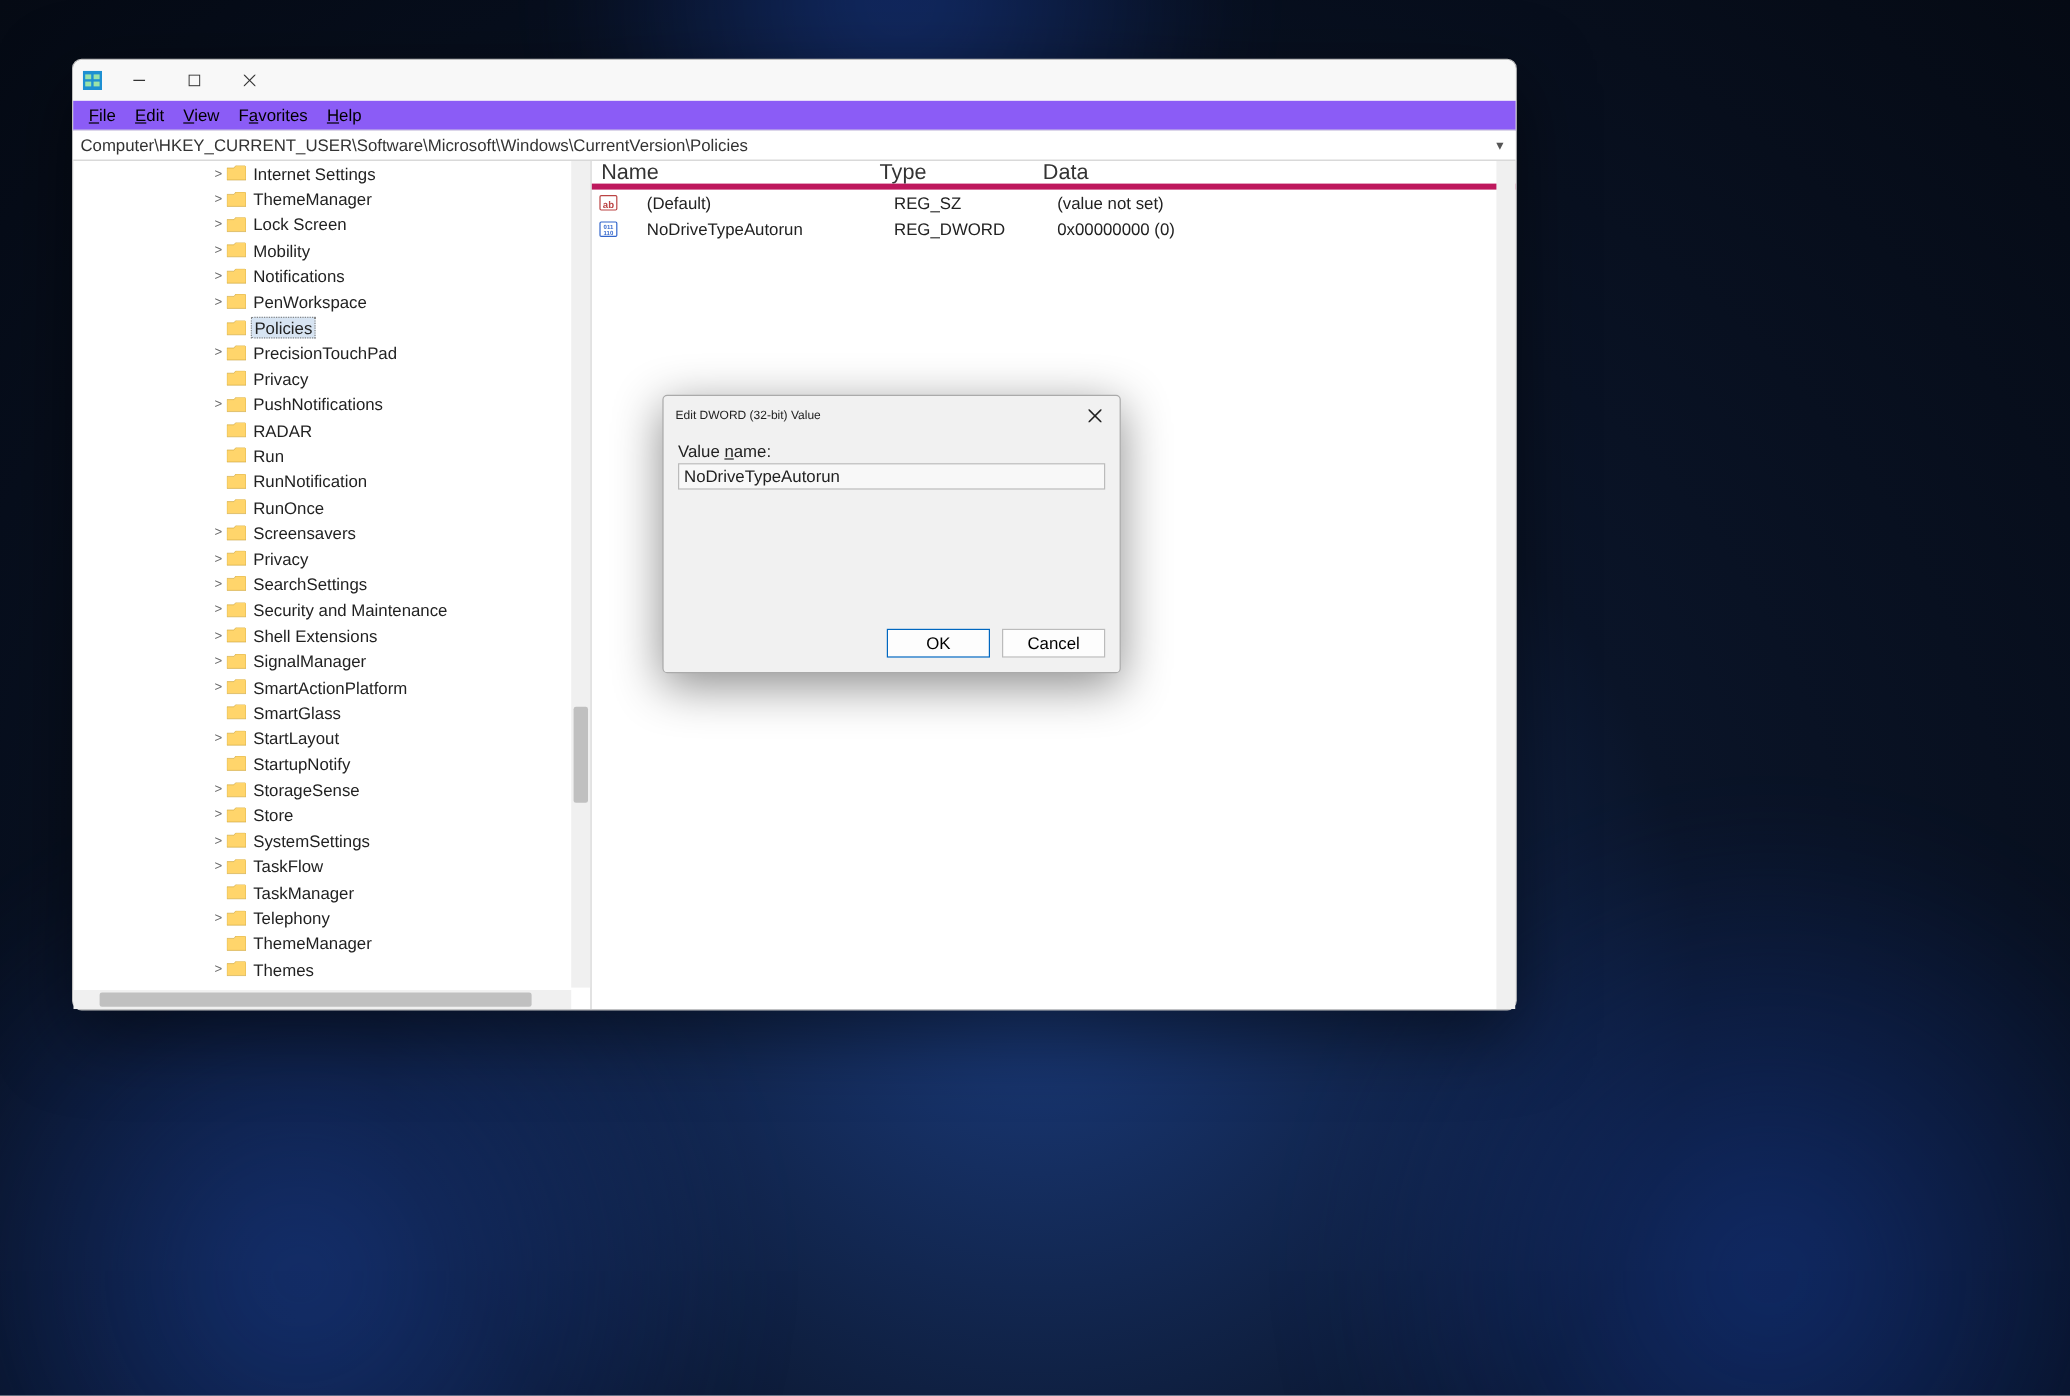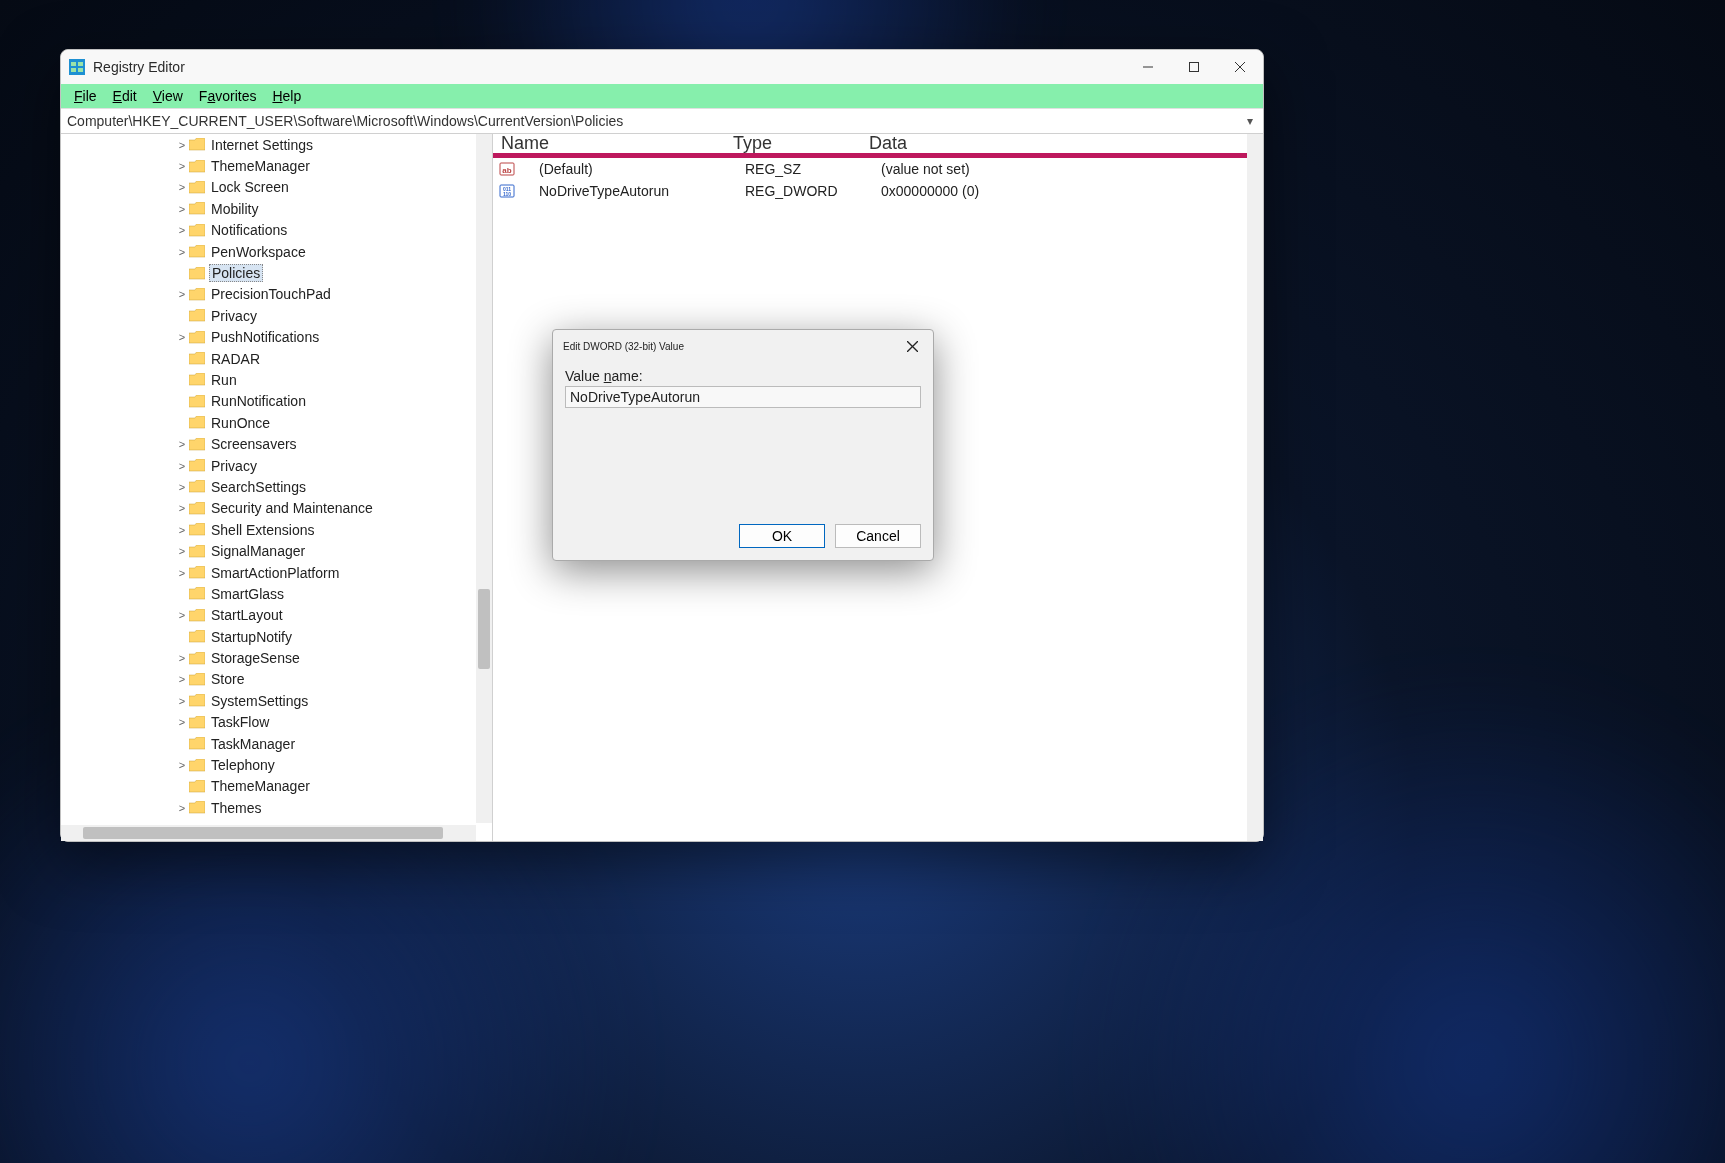--- a/index.html
+++ b/index.html
@@ -18,21 +18,21 @@
   background:#fff; border:1px solid #c0c0c0; border-radius:8px;
   box-shadow:0 20px 60px rgba(0,0,0,.5);
   display:flex; flex-direction:column;
 }
 .titlebar { height:34px; display:flex; align-items:center; padding-left:8px; background:#f8f8f8; border-radius:8px 8px 0 0; }
 .app-icon { width:16px; height:16px; display:inline-flex; margin-right:8px; }
 .title { font-size:14px; color:#2b2b2b; flex:1; }
 .win-controls { display:flex; }
 .win-btn { width:46px; height:34px; display:flex; align-items:center; justify-content:center; color:#333; }
 
-.menubar { height:25px; display:flex; align-items:center; padding:0 5px; font-size:14px; background:#86efac; border-bottom:1px solid #e0e0e0; }
+.menubar { height:25px; display:flex; align-items:center; padding:0 5px; font-size:14px; background:#8b5cf6; border-bottom:1px solid #e0e0e0; }
 .menu-item { padding:2px 8px; }
 .menu-item .ul { text-decoration:underline; }
 
 .addrbar { height:25px; display:flex; align-items:center; padding:0 6px; font-size:14px; color:#333; background:#fff; border-bottom:1px solid #d0d0d0; }
 .addrbar span.arrow { margin-left:auto; color:#555; font-size:12px; padding-right:4px; }
 
 .body { flex:1; display:flex; overflow:hidden; }
 .tree-pane { width:432px; border-right:1px solid #d0d0d0; overflow:hidden; position:relative; }
 .tree { position:absolute; top:0; left:0; right:16px; bottom:18px; overflow:hidden; font-size:14px; color:#222; }
 .tree-inner { padding-left:115px; }
@@ -94,21 +94,20 @@
   <div class="titlebar">
     <span class="app-icon">
       <svg viewBox="0 0 16 16">
           <rect width="16" height="16" fill="#1e90d2"></rect>
           <rect x="2" y="3" width="5" height="4" fill="#9be3a8"></rect>
           <rect x="9" y="3" width="5" height="4" fill="#9be3a8"></rect>
           <rect x="2" y="9" width="5" height="4" fill="#9be3a8"></rect>
           <rect x="9" y="9" width="5" height="4" fill="#9be3a8"></rect>
         </svg>
     </span>
-    <span class="title">Registry Editor</span>
     <div class="win-controls">
       <div class="win-btn">
           <svg width="10" height="10">
             <line x1="0" y1="5" x2="10" y2="5" stroke="#333" stroke-width="1"></line>
           </svg>
         </div>
       <div class="win-btn">
           <svg width="10" height="10">
             <rect x="0.5" y="0.5" width="9" height="9" fill="none" stroke="#333"></rect>
           </svg>

